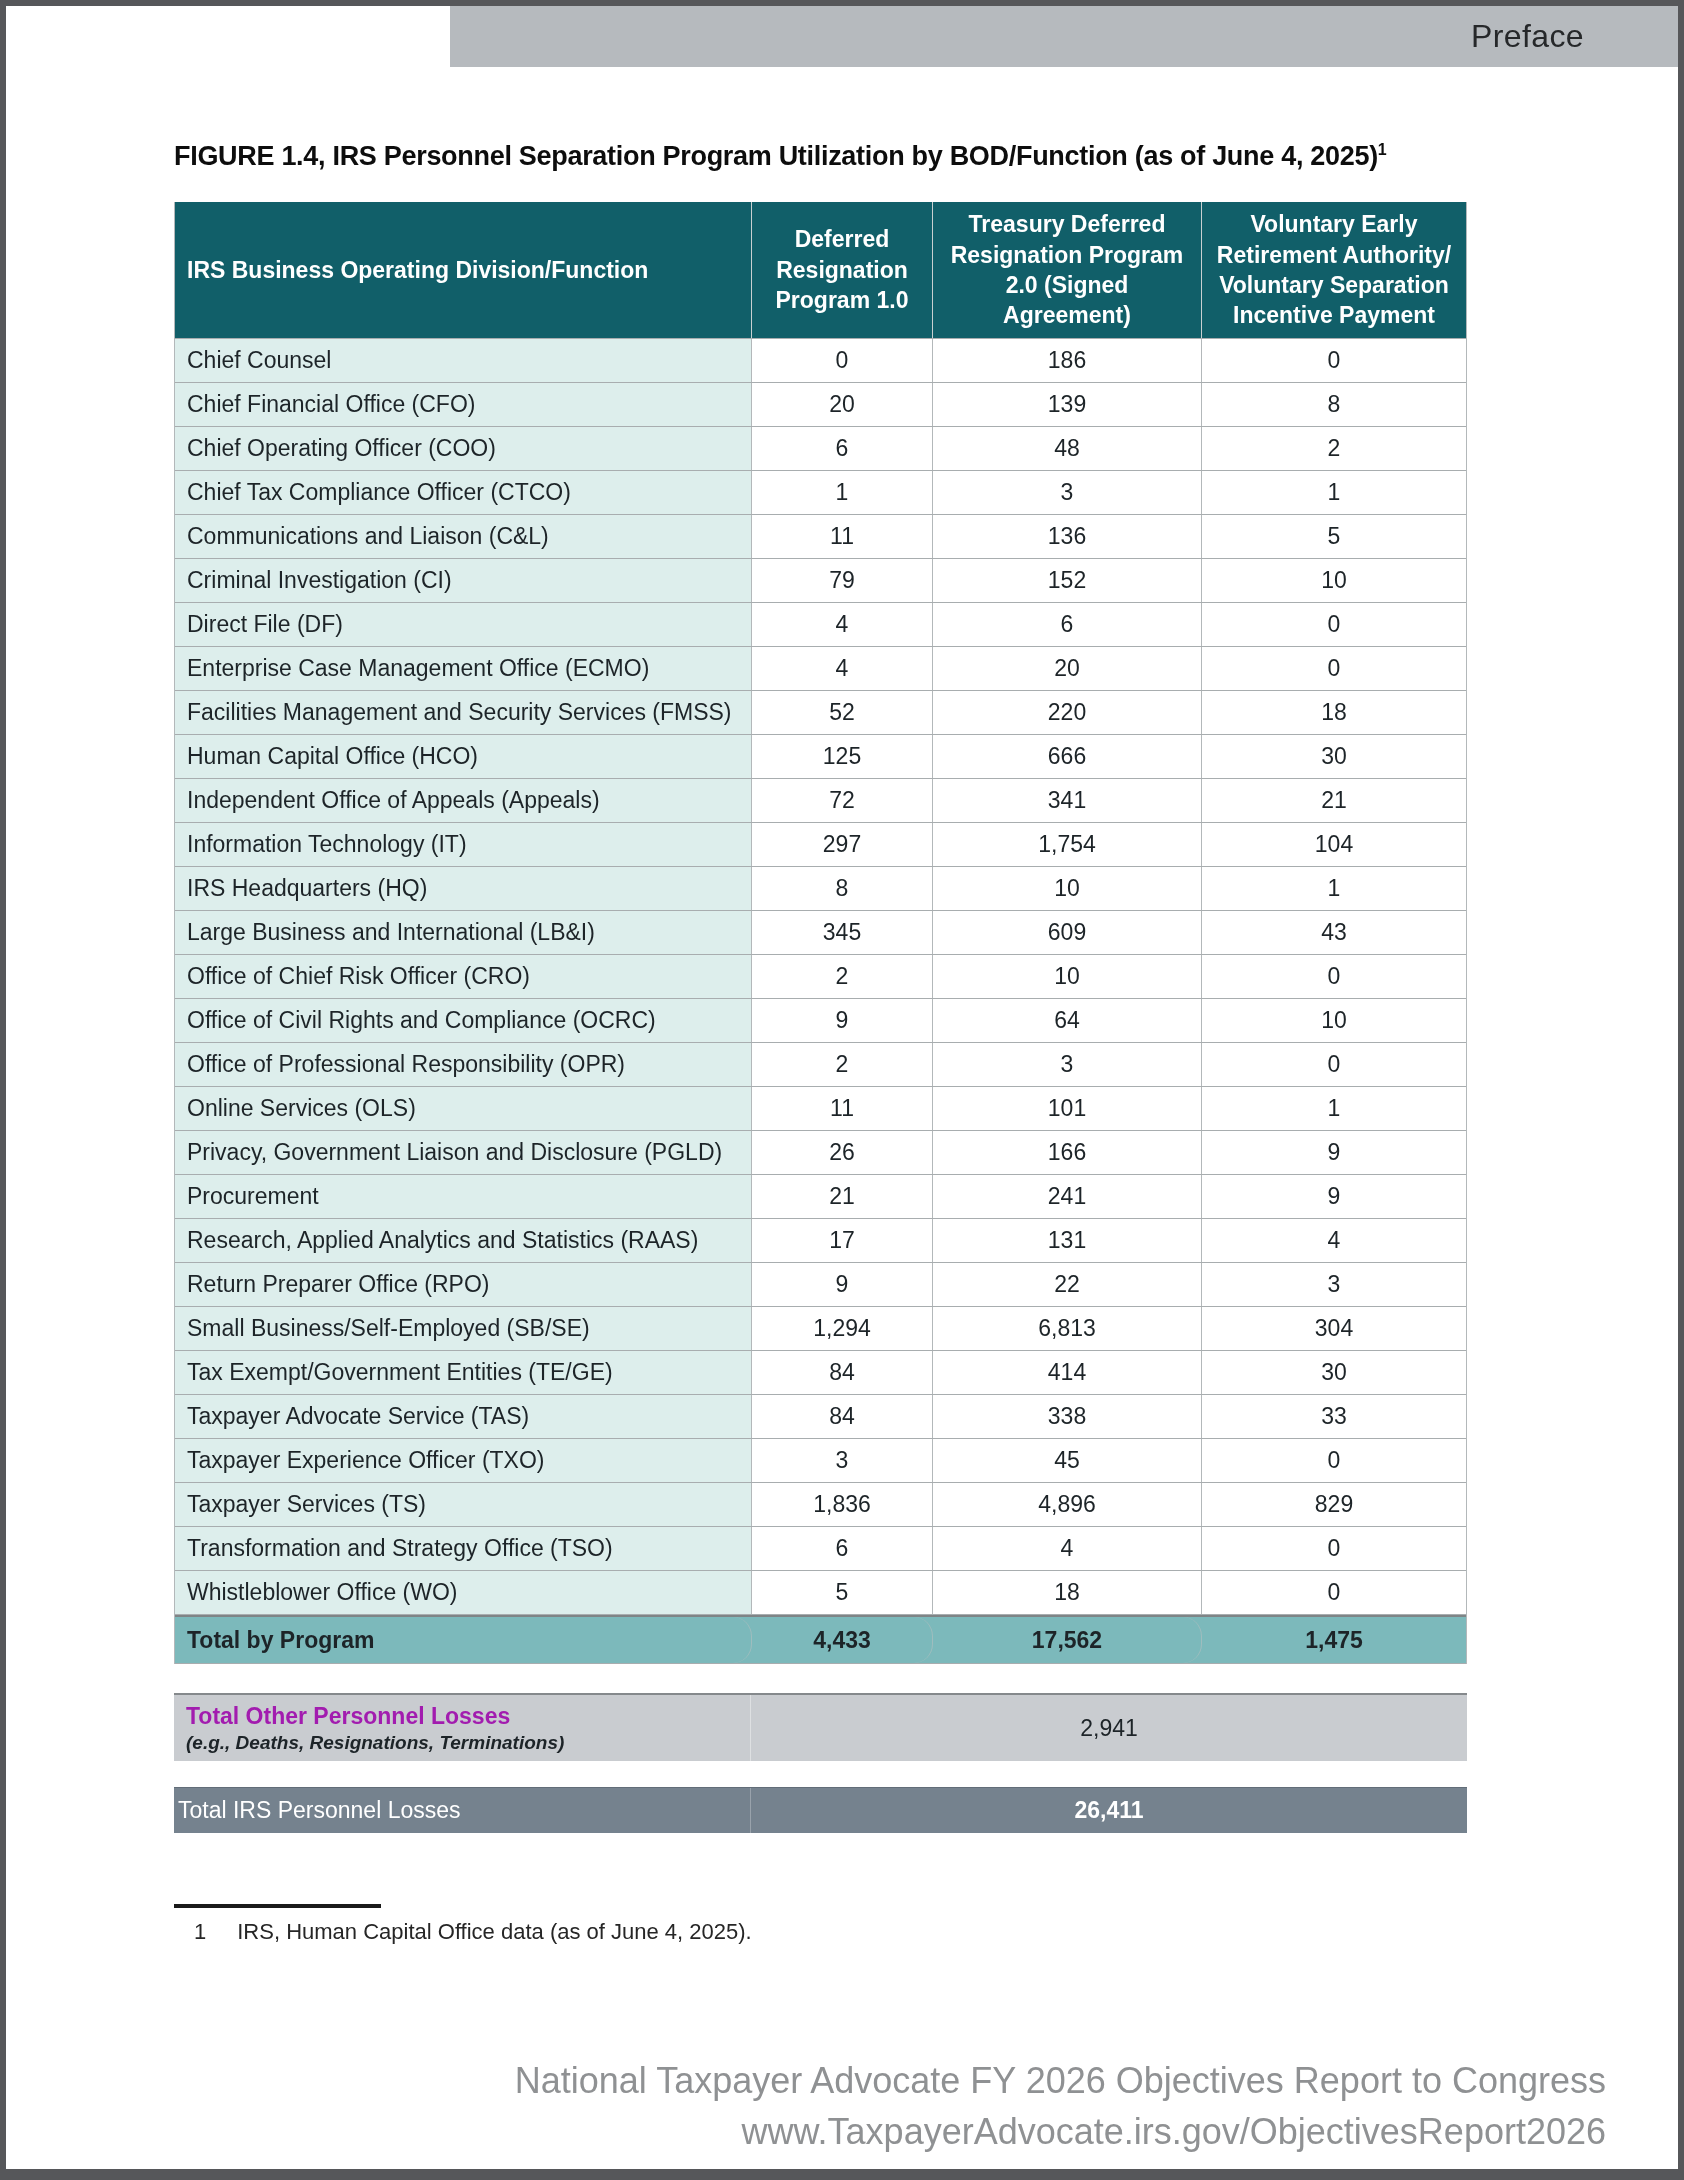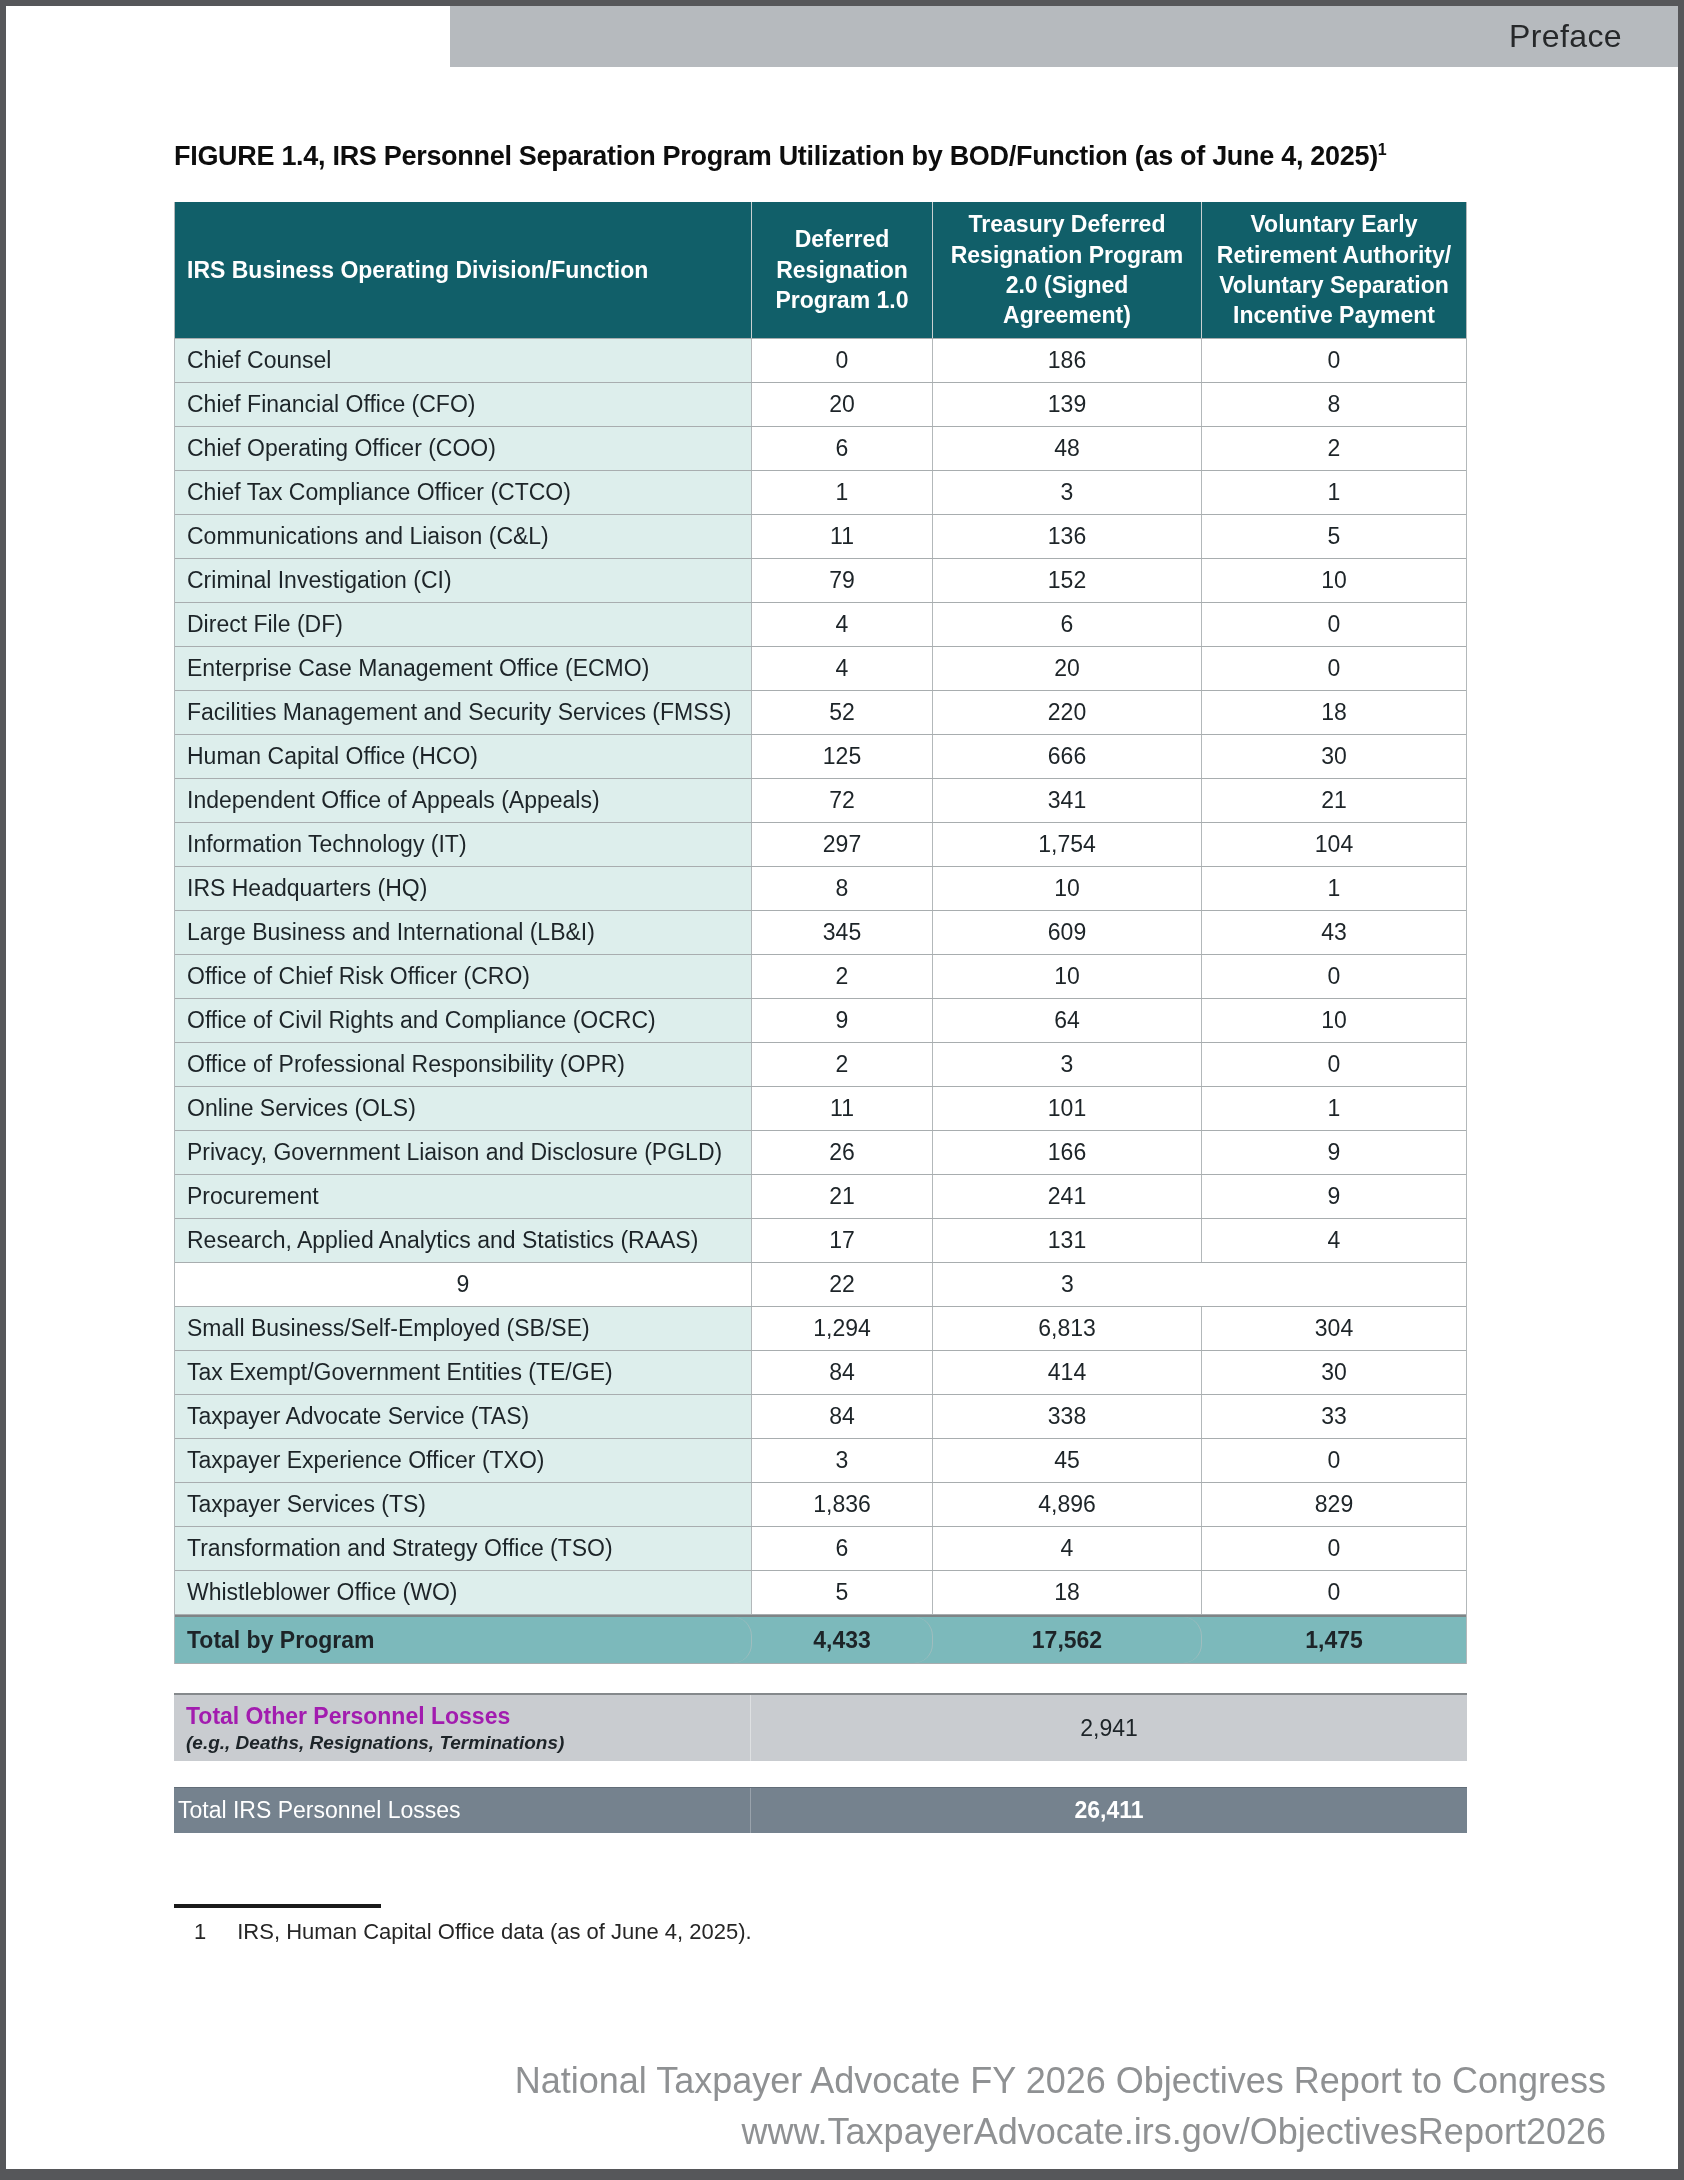--- a/index.html
+++ b/index.html
@@ -21,21 +21,21 @@
   .preface-bar {
     position: absolute;
     top: 0;
     left: 444px;
     right: 0;
     height: 61px;
     background: var(--preface_bar, #b6babe);
     display: flex;
     align-items: center;
     justify-content: flex-end;
-    padding-right: 56px;
+    padding-right: 94px;
   }
   .preface-label {
     font-size: 32px;
     color: #26282a;
     letter-spacing: 0.4px;
   }
 
   .fig-title {
     position: absolute;
     top: 135px;
@@ -347,20 +347,21 @@
           <div class="c num">241</div>
           <div class="c num">9</div>
         </div>
         <div class="trow">
           <div class="c label">Research, Applied Analytics and Statistics (RAAS)</div>
           <div class="c num">17</div>
           <div class="c num">131</div>
           <div class="c num">4</div>
         </div>
         <div class="trow">
+          <div class="c label">Return Preparer Office (RPO)</div>
           <div class="c num">9</div>
           <div class="c num">22</div>
           <div class="c num">3</div>
         </div>
         <div class="trow">
           <div class="c label">Small Business/Self-Employed (SB/SE)</div>
           <div class="c num">1,294</div>
           <div class="c num">6,813</div>
           <div class="c num">304</div>
         </div>

